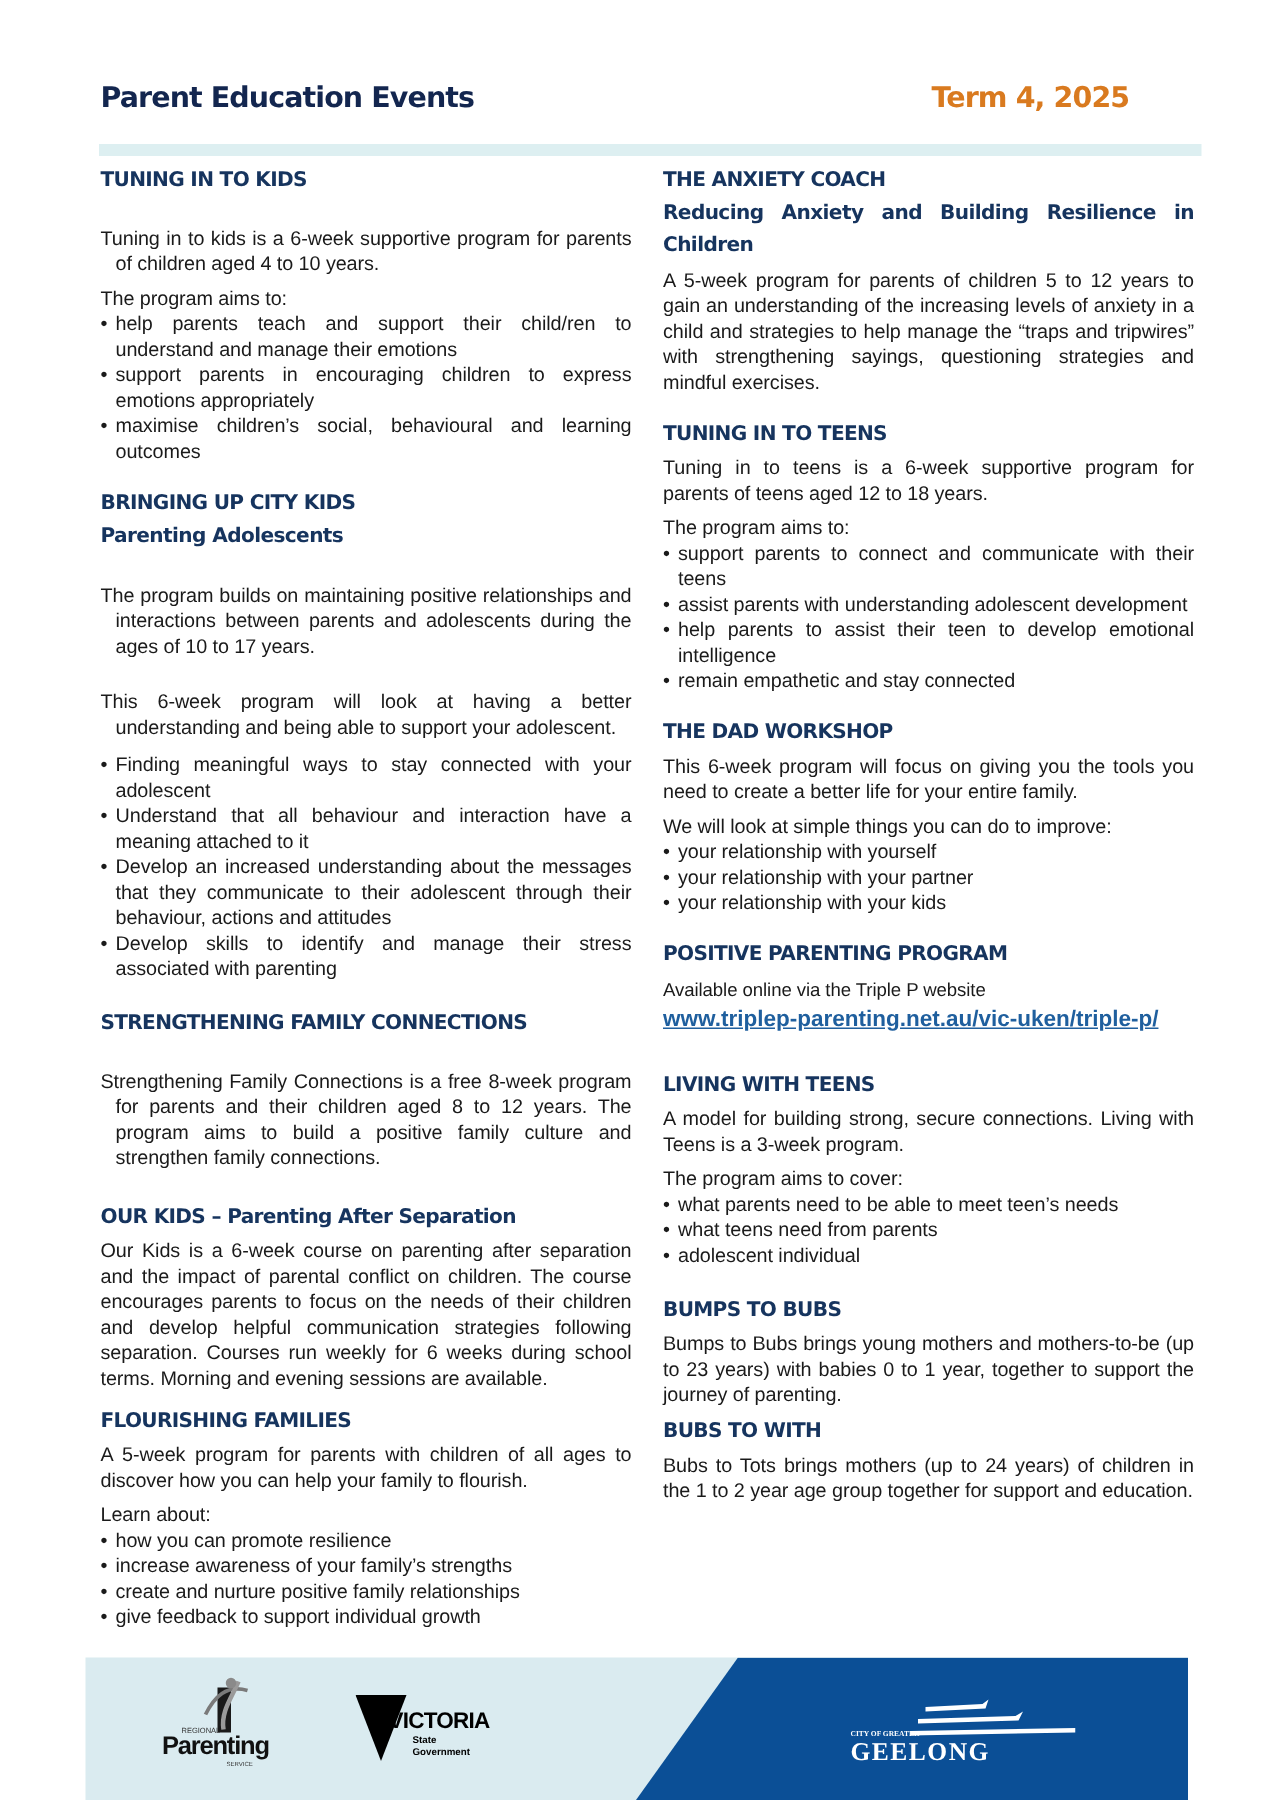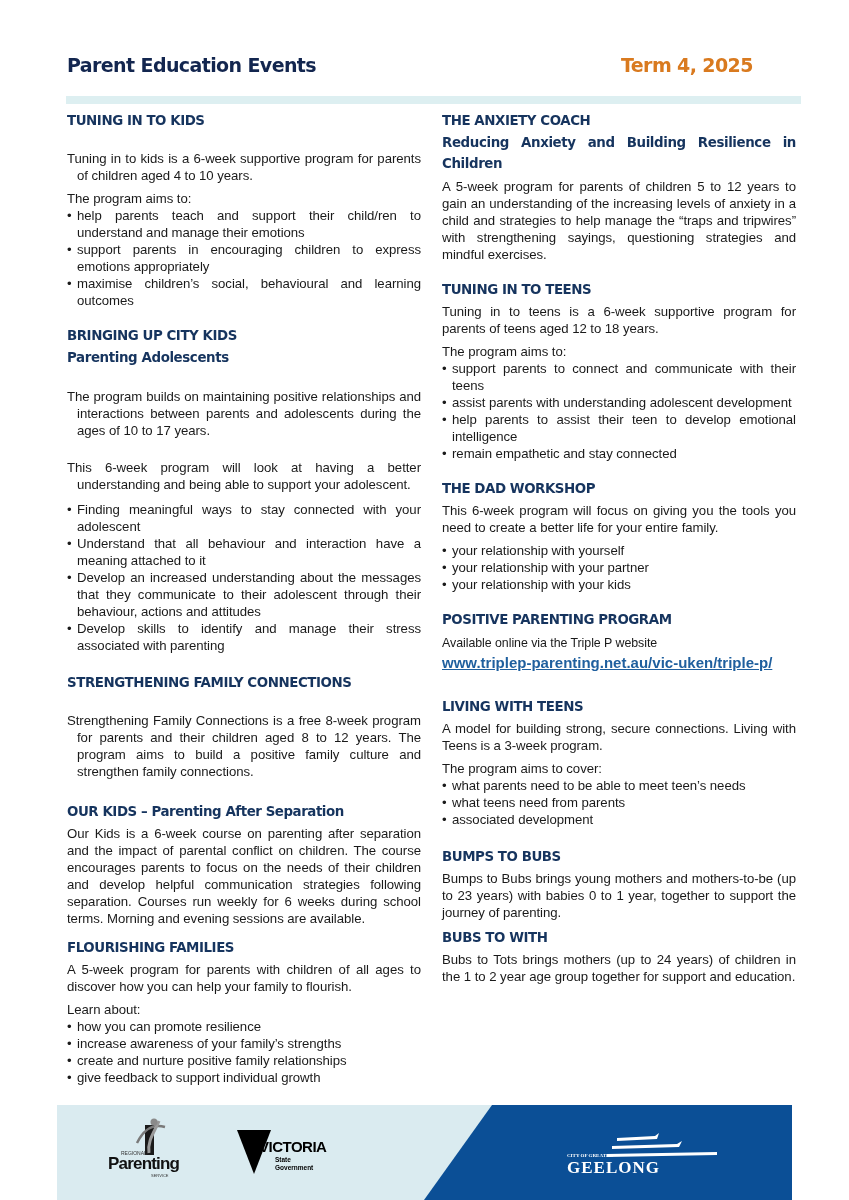--- a/index.html
+++ b/index.html
@@ -111,41 +111,42 @@
       <li><span class="dot">•</span><span>support parents to connect and communicate with their teens</span></li>
       <li><span class="dot">•</span><span>assist parents with understanding adolescent development</span></li>
       <li><span class="dot">•</span><span>help parents to assist their teen to develop emotional intelligence</span></li>
       <li><span class="dot">•</span><span>remain empathetic and stay connected</span></li>
     </ul>
   </div>
 
   <div class="sec" style="margin-top:18px">
     <div class="h">THE DAD WORKSHOP</div>
     <p>This 6-week program will focus on giving you the tools you need to create a better life for your entire family.</p>
+    <p class="tight">We will look at simple things you can do to improve:</p>
     <ul>
       <li><span class="dot">•</span><span>your relationship with yourself</span></li>
       <li><span class="dot">•</span><span>your relationship with your partner</span></li>
       <li><span class="dot">•</span><span>your relationship with your kids</span></li>
     </ul>
   </div>
 
   <div class="sec" style="margin-top:18px">
     <div class="h">POSITIVE PARENTING PROGRAM</div>
     <p class="calibri tight" style="line-height:21px">Available online via the Triple P website</p>
     <a class="link">www.triplep-parenting.net.au/vic-uken/triple-p/</a>
   </div>
 
   <div class="sec" style="margin-top:26px">
     <div class="h">LIVING WITH TEENS</div>
     <p>A model for building strong, secure connections. Living with Teens is a 3-week program.</p>
     <p class="tight">The program aims to cover:</p>
     <ul>
       <li><span class="dot">•</span><span>what parents need to be able to meet teen’s needs</span></li>
       <li><span class="dot">•</span><span>what teens need from parents</span></li>
-      <li><span class="dot">•</span><span>associated development</span></li>
+      <li><span class="dot">•</span><span>adolescent individual</span></li>
     </ul>
   </div>
 
   <div class="sec" style="margin-top:20px">
     <div class="h">BUMPS TO BUBS</div>
     <p>Bumps to Bubs brings young mothers and mothers-to-be (up to 23 years) with babies 0 to 1 year, together to support the journey of parenting.</p>
   </div>
 
   <div class="sec" style="margin-top:8px">
     <div class="h">BUBS TO WITH</div>

